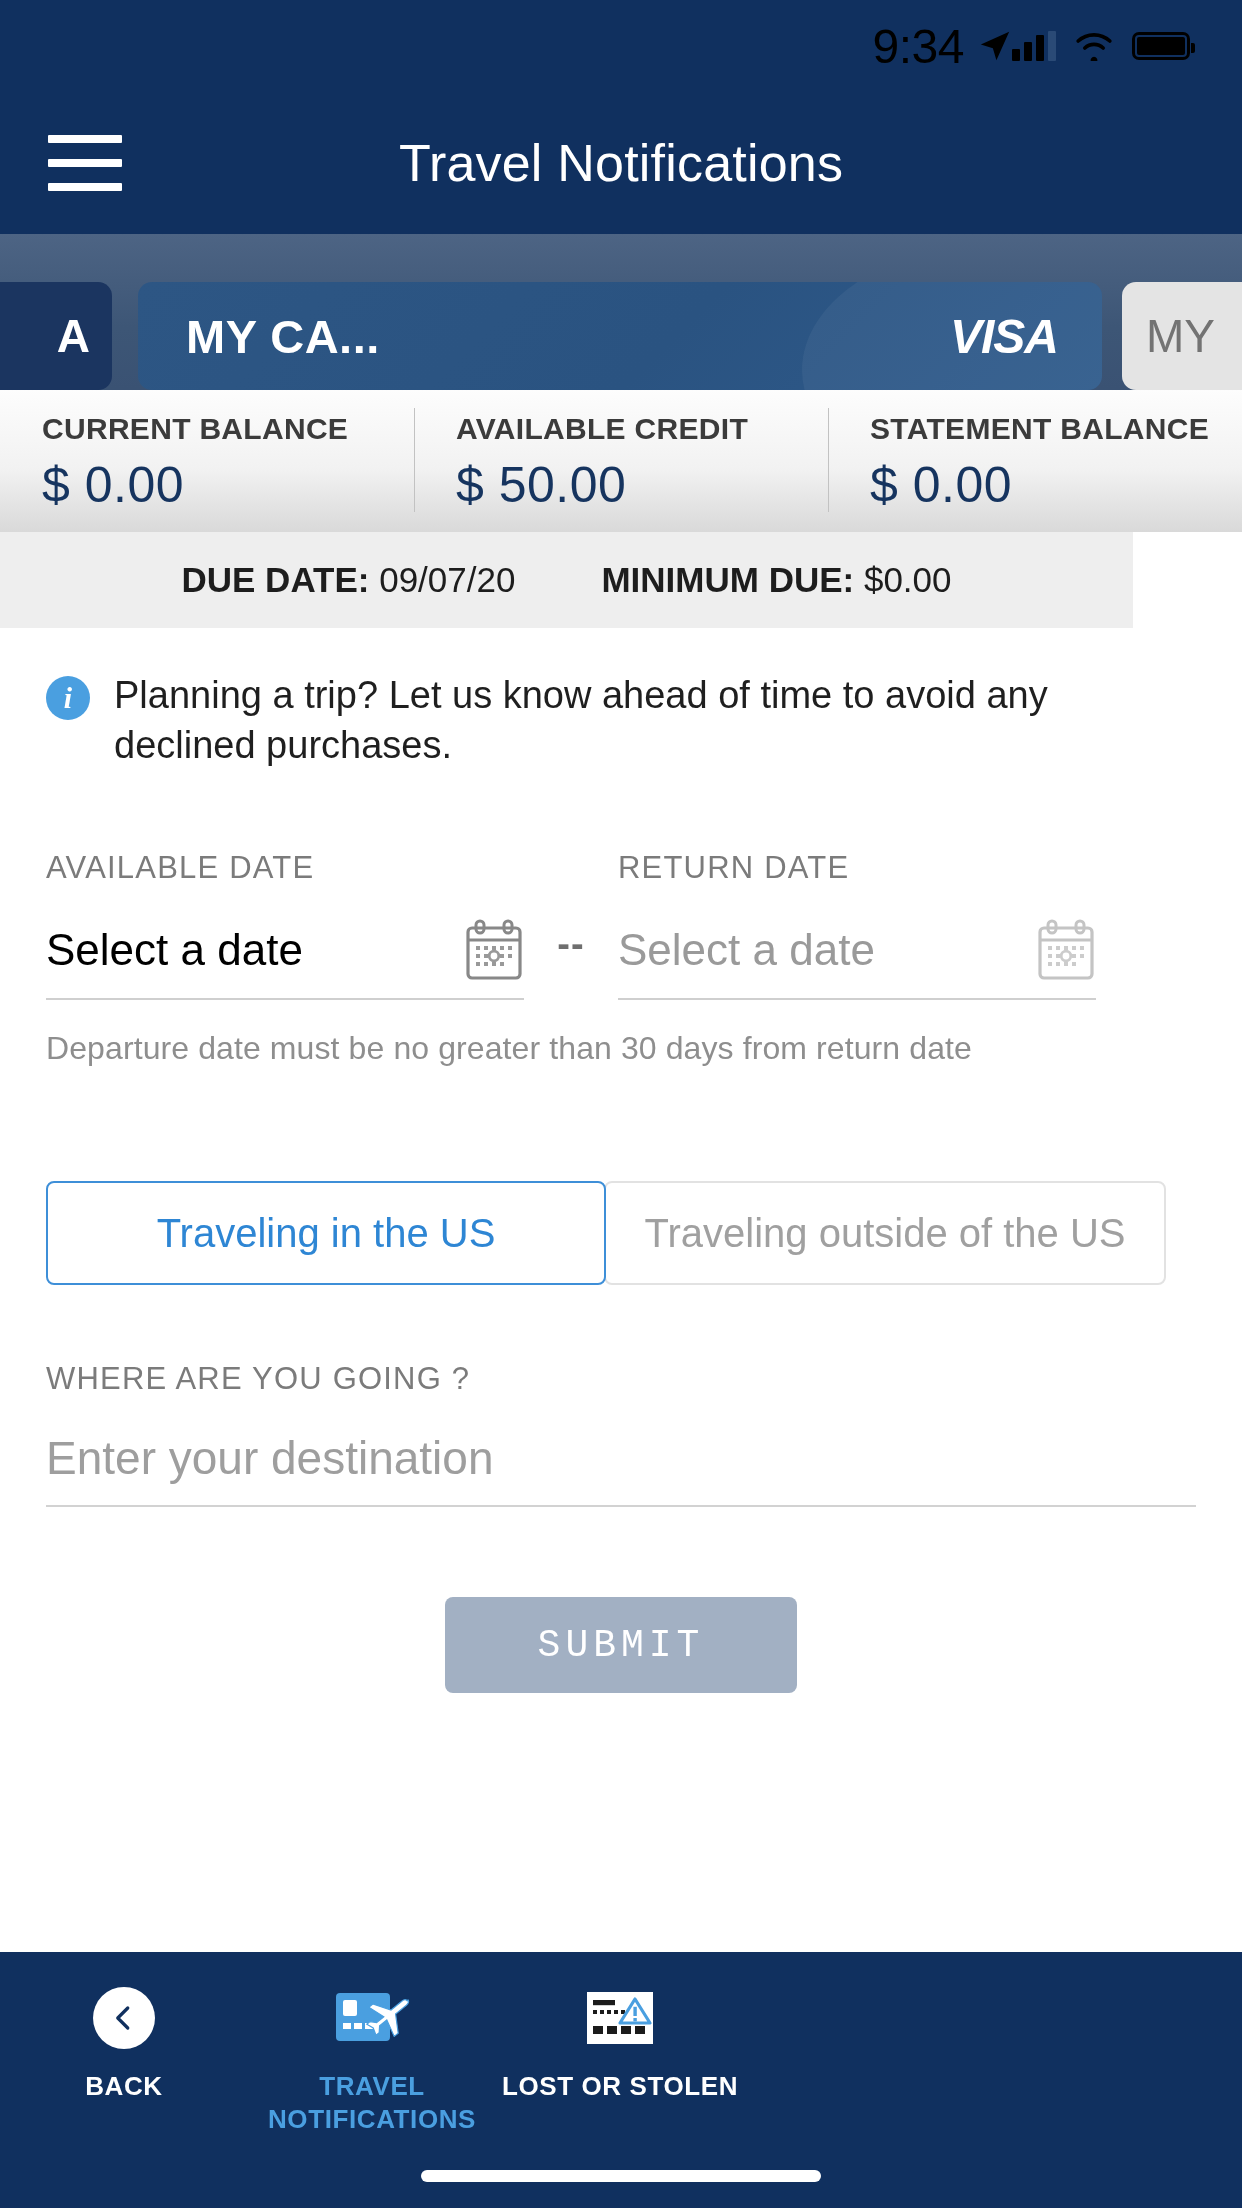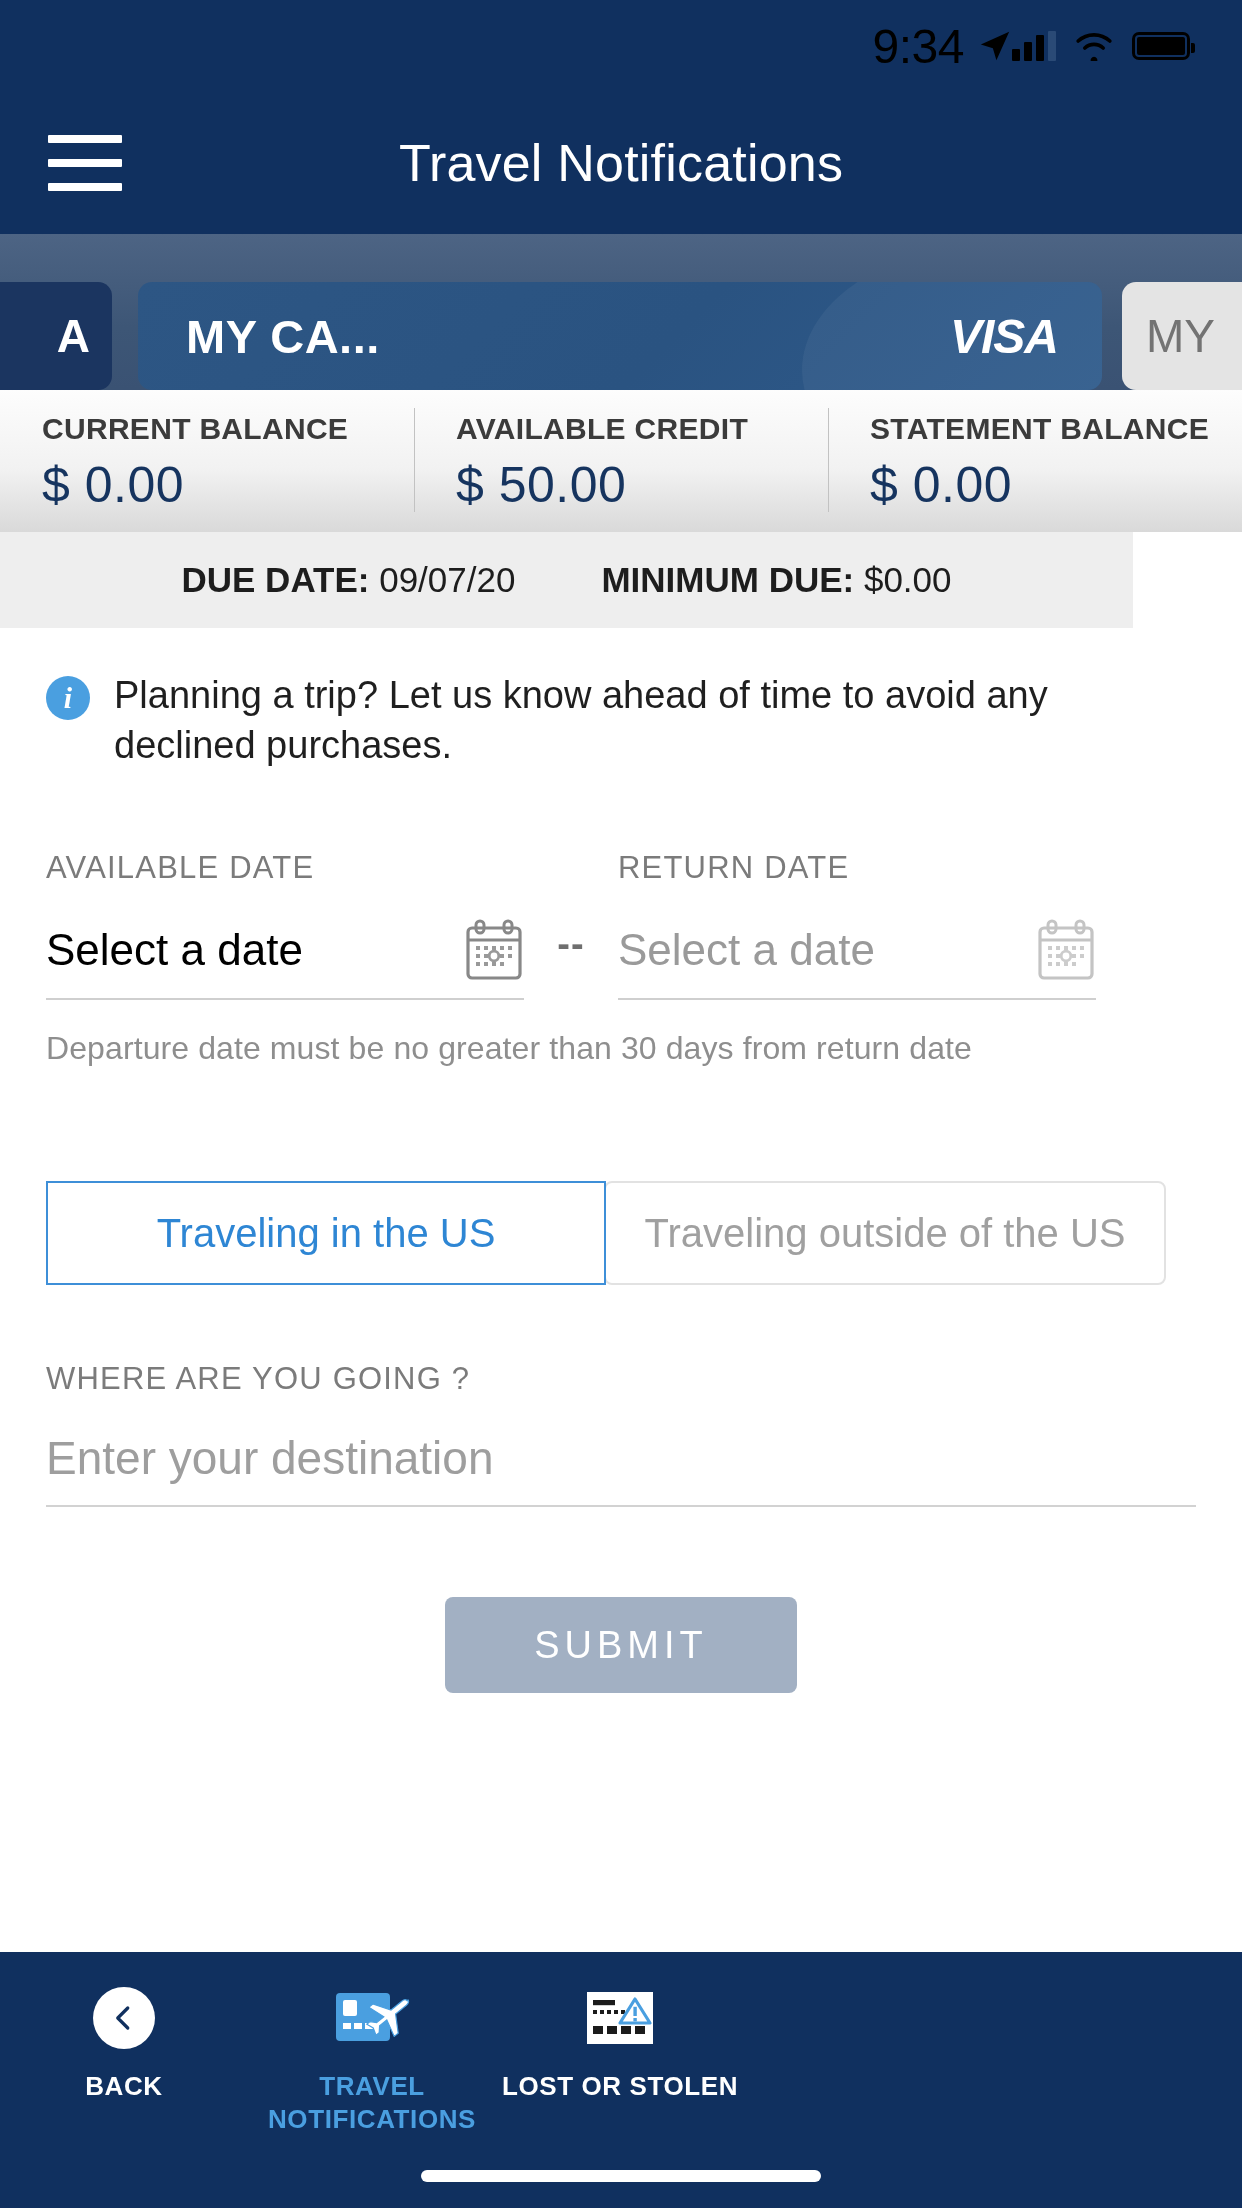--- a/index.html
+++ b/index.html
@@ -344,21 +344,21 @@
   .seg {
     display: flex;
     align-items: center;
     justify-content: center;
     font-size: 40px;
     cursor: pointer;
   }
   .seg-left {
     width: 560px;
     border: 2px solid #3e8fd8;
-    border-radius: 0;
+    border-radius: 8px;
     color: #2e86d4;
     background: #ffffff;
     z-index: 2;
   }
   .seg-right {
     width: 562px;
     border: 2px solid #e2e2e2;
     border-radius: 8px;
     color: #a0a0a0;
     background: #ffffff;
@@ -382,21 +382,21 @@
   .submit-wrap { display: flex; justify-content: center; padding-top: 90px; }
   .submit-btn {
     width: 352px;
     height: 96px;
     background: #a2b0c3;
     border: none;
     border-radius: 8px;
     color: #ffffff;
     font-size: 38px;
     letter-spacing: 5px;
-    font-family: Liberation Sans, sans-serif;
+    font-family: Liberation Mono, monospace;
     cursor: default;
   }
 
   
   .bottom-nav {
     position: absolute;
     bottom: 0; left: 0;
     width: 1242px;
     height: 256px;
     background: #10305f;

